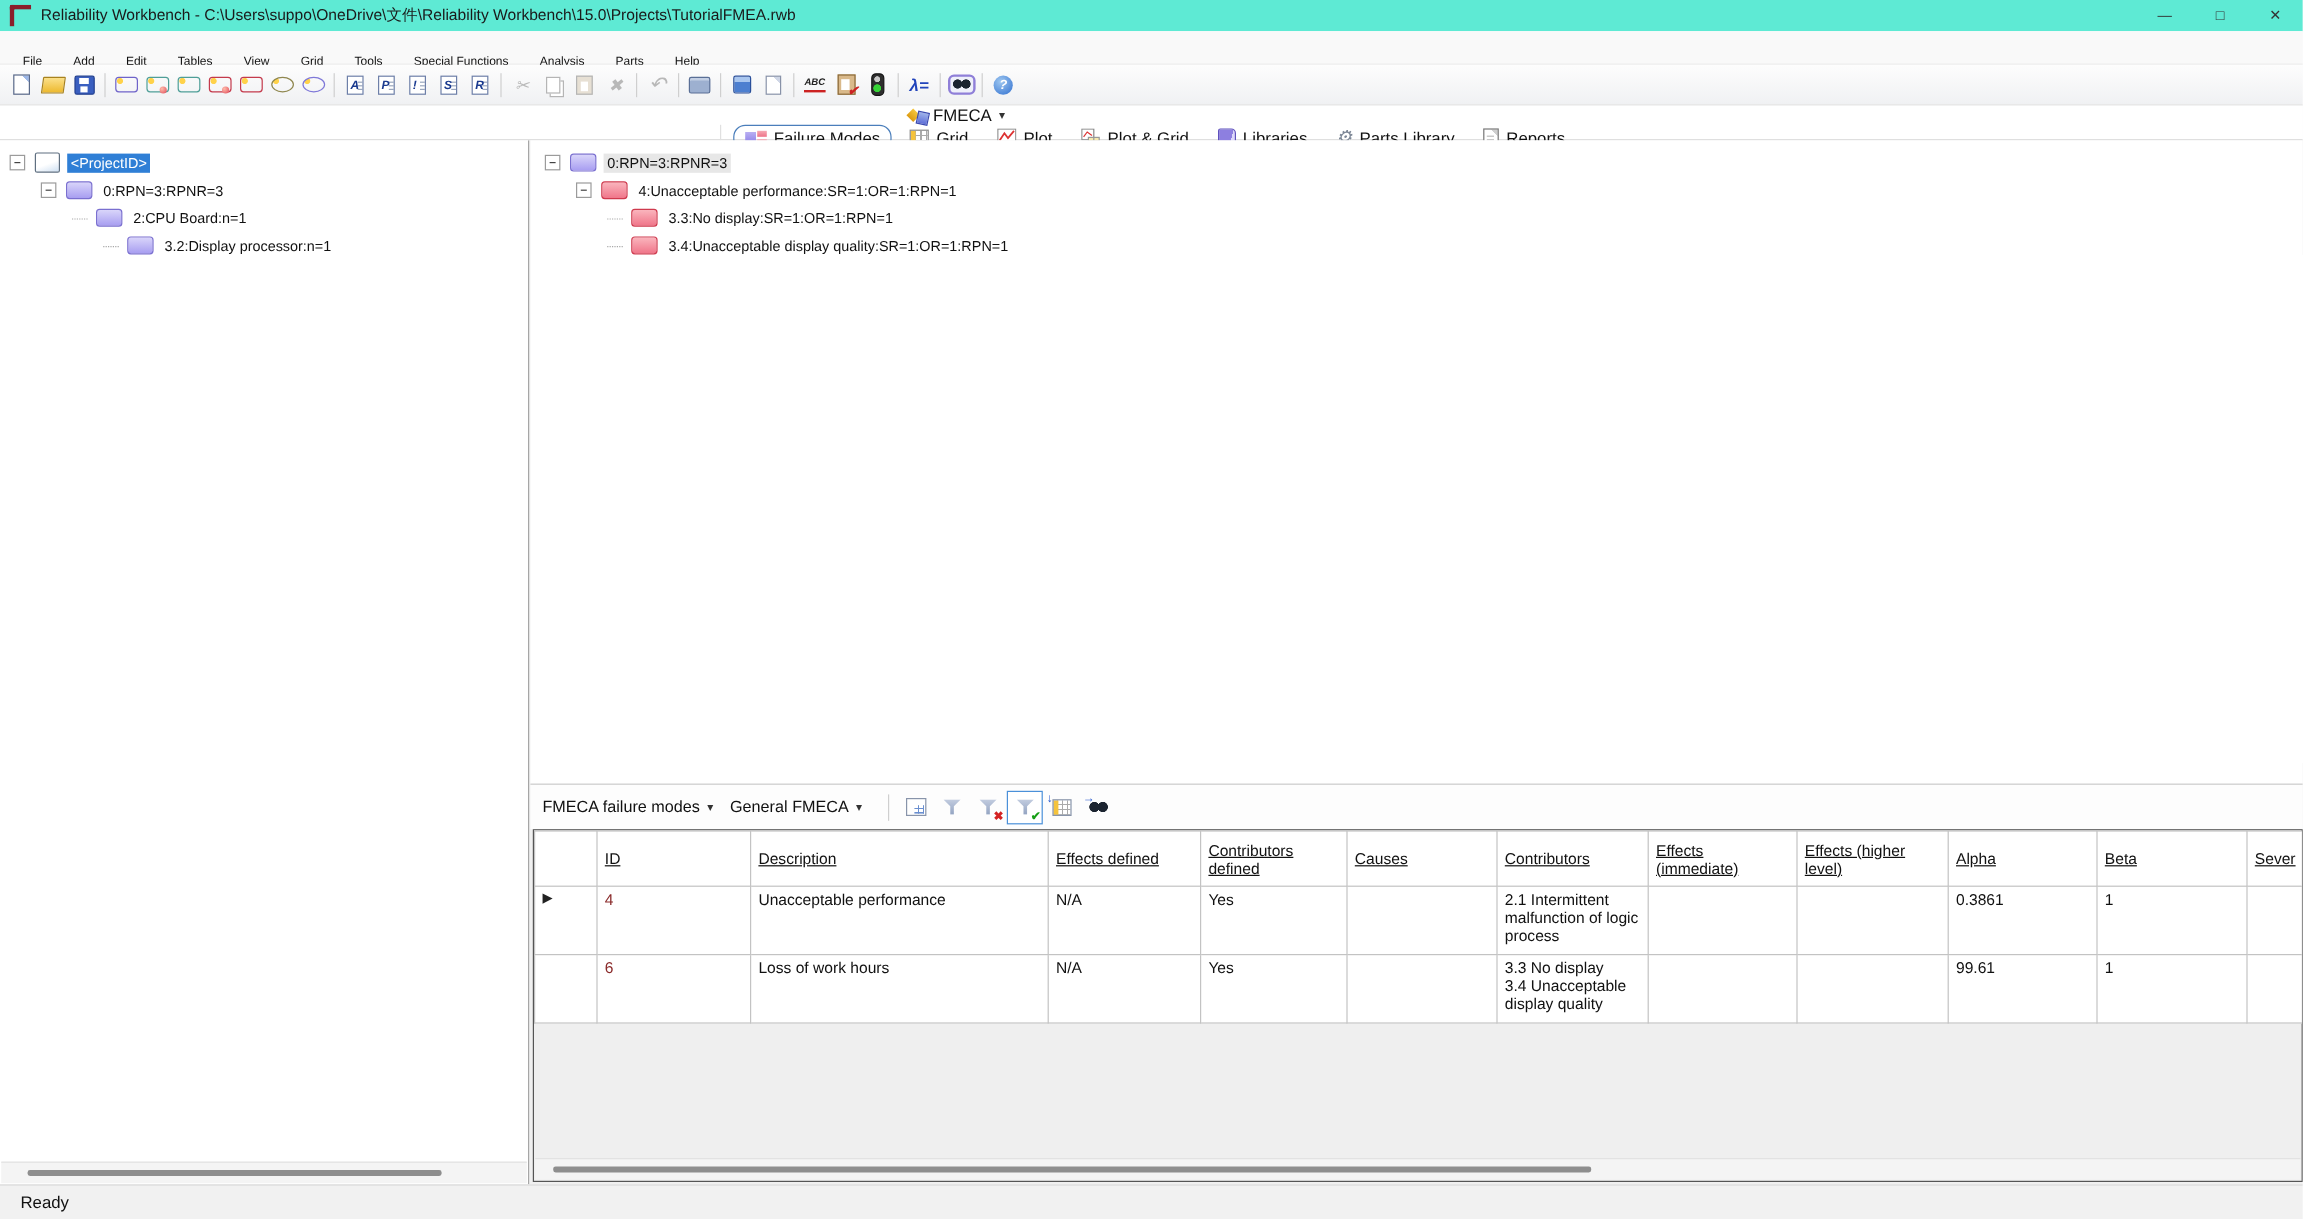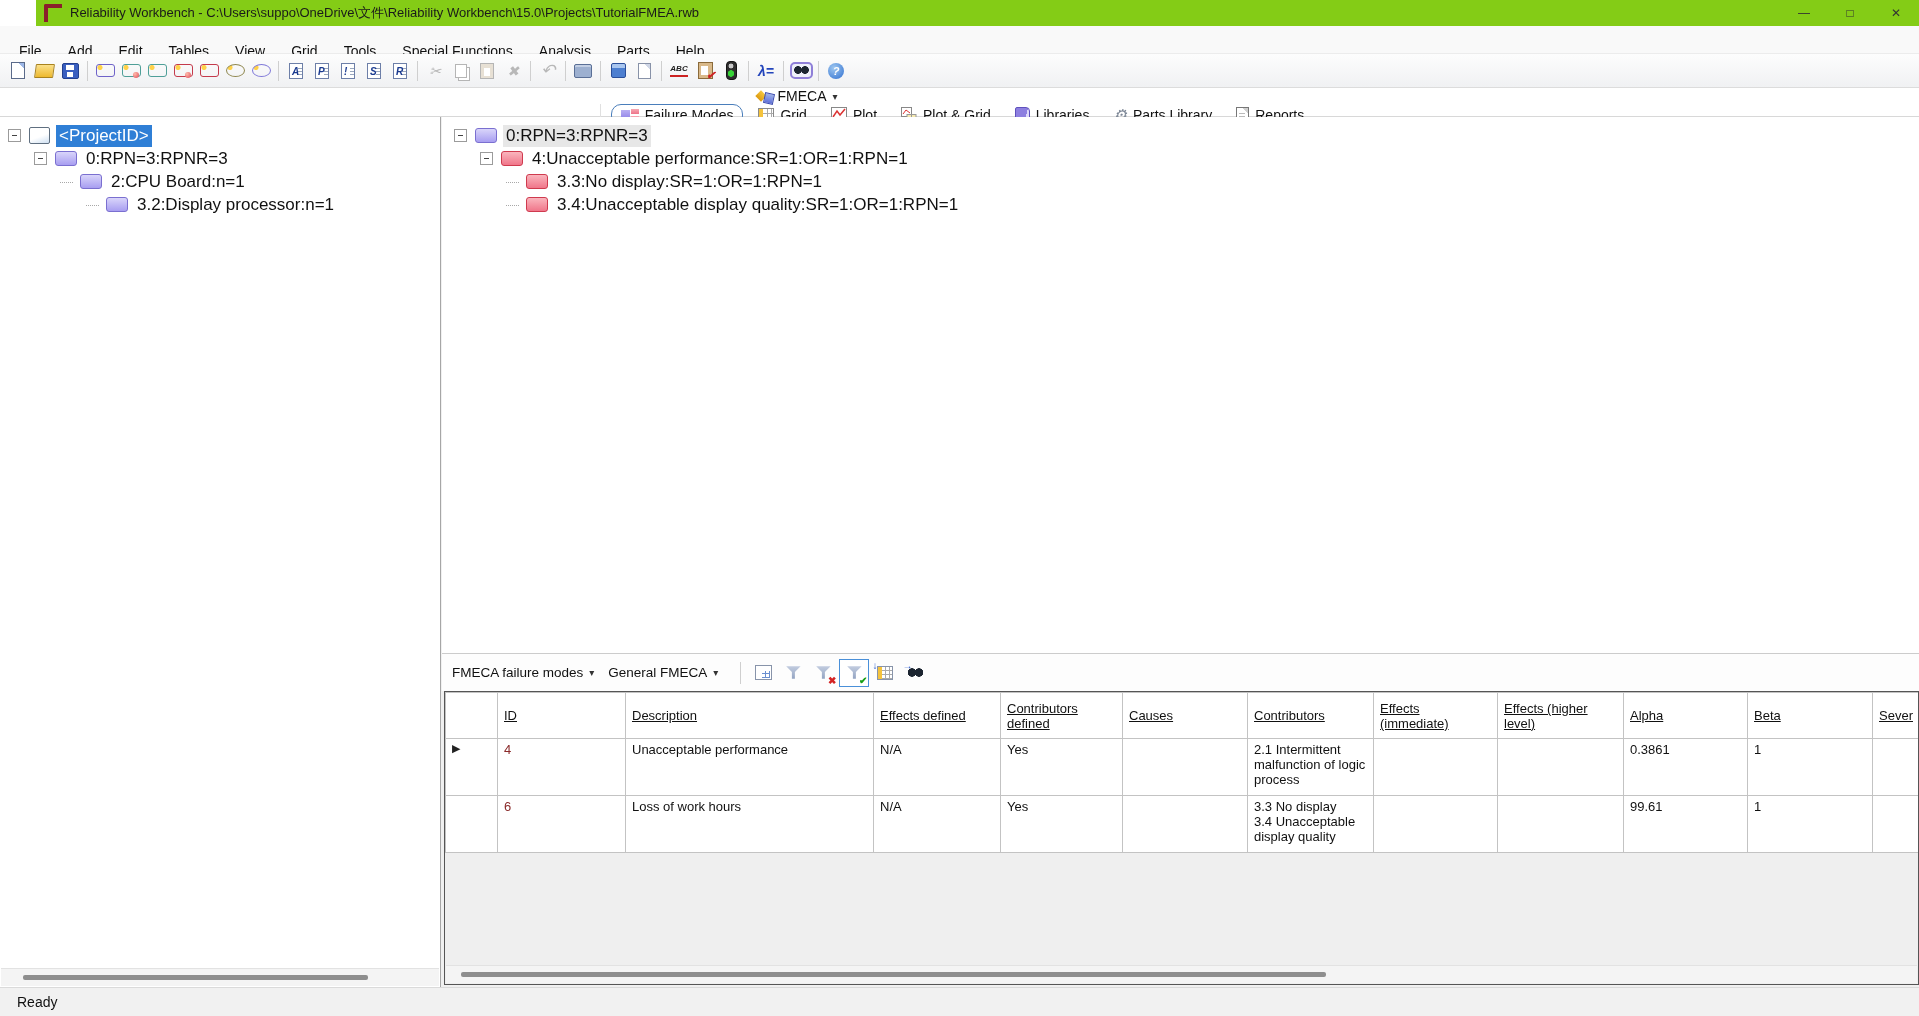--- a/index.html
+++ b/index.html
@@ -1,27 +1,27 @@
 <!DOCTYPE html>
 <html><head>
 <meta charset="utf-8">
 <style>
   html,body{margin:0;padding:0;}
   body{width:1919px;height:1016px;position:relative;overflow:hidden;background:#fff;
        font-family:"Liberation Sans",sans-serif;color:#111;-webkit-font-smoothing:antialiased;}
   .abs{position:absolute;}
   
-  #titlebar{left:0;top:0;right:0;height:26px;background:#84cc16;display:flex;align-items:center;margin-left:36px;}
+  #titlebar{left:0;top:0;right:0;height:26px;background:#5eead4;display:flex;align-items:center;}
   .applogo{width:14px;height:14px;margin:0 8px 0 8px;border-left:4px solid #8a1f2b;border-top:4px solid #8a1f2b;border-radius:2px 0 0 0;flex:none;}
   .apptitle{font-size:13px;color:#1a1a1a;white-space:nowrap;}
   .wctl{margin-left:auto;display:flex;height:26px;}
   .wbtn{width:46px;height:26px;text-align:center;line-height:26px;font-size:12px;color:#333;}
   
   #menubar{left:0;top:26px;right:0;height:28px;background:#f9f9f9;display:flex;align-items:center;padding-left:6px;border-bottom:1px solid #ececec;box-sizing:border-box;}
-  .mitem{font-size:14px;padding:0 13px;line-height:27px;color:#111;margin-top:24px;}
+  .mitem{font-size:10px;padding:0 13px;line-height:27px;color:#111;margin-top:24px;}
   
   #toolbar{left:0;top:54px;right:0;height:34px;background:linear-gradient(#fdfdfd,#f0f1f3);display:flex;align-items:center;padding-left:5px;border-bottom:1px solid #dcdcdc;box-sizing:border-box;}
   .tbi{width:26px;height:26px;display:flex;align-items:center;justify-content:center;flex:none;}
   .tbsep{width:1px;height:20px;background:#cfcfcf;margin:0 4px;flex:none;}
   .ic-new{width:12px;height:15px;border:1px solid #5a6a8a;background:linear-gradient(225deg,#9db8e8 0 4px,#fff 4px);}
   .ic-open{width:17px;height:12px;background:linear-gradient(#fbe08a,#edb92e);border:1px solid #a8821e;transform:skewX(-8deg);border-radius:1px;}
   .ic-save{width:15px;height:14px;border:1px solid #23408f;border-radius:2px;background:linear-gradient(#fff,#fff) 3px 1px/8px 5px no-repeat,linear-gradient(#fff,#fff) 4px 8px/6px 5px no-repeat,#3a5fc0;}
   .blk{width:17px;height:11px;border-radius:3px;border:1px solid;}
   .blk.star{background-image:radial-gradient(circle at 3px 2.5px,#ffd24a 2.2px,rgba(0,0,0,0) 2.9px)!important;}
   .b-purp{border-color:#6f63c9;background:linear-gradient(#cdc6f6,#9e92ea);}
@@ -59,21 +59,21 @@
   .ic-fm{width:18px;height:12px;background:linear-gradient(#b9aff2,#8f82e8) 0 1px/9px 9px no-repeat,linear-gradient(#f6a9b4,#ee7388) 10px 0/8px 5px no-repeat,linear-gradient(#f6a9b4,#ee7388) 10px 7px/8px 5px no-repeat;}
   .ic-grid{width:14px;height:12px;border:1px solid #8a8a8a;background:linear-gradient(#f5c33c,#f5c33c) 0 0/4px 12px no-repeat,repeating-linear-gradient(to right,rgba(0,0,0,0) 0 3.5px,#aaa 3.5px 4.5px),repeating-linear-gradient(to bottom,rgba(0,0,0,0) 0 3.5px,#aaa 3.5px 4.5px),#fff;}
   .ic-lib{width:13px;height:14px;background:linear-gradient(105deg,#8d7fe0 72%,#ddd8fa 72%);border:1px solid #5f51bd;border-radius:2px 4px 4px 2px;}
   .gear{font-size:15px;color:#7d8796;line-height:14px;}
   .ic-rep{width:11px;height:14px;border:1px solid #777;background:linear-gradient(225deg,#cfcfcf 0 4px,rgba(0,0,0,0) 4px),linear-gradient(#bbb,#bbb) 2px 5px/6px 1px no-repeat,linear-gradient(#bbb,#bbb) 2px 8px/6px 1px no-repeat,#fff;}
   
   #main{left:0;top:117px;right:0;bottom:29px;background:#f0f0f0;}
   #leftpanel{left:0;top:0;width:441px;bottom:0;background:#fff;border-right:1px solid #a6a6a6;box-sizing:border-box;overflow:hidden;}
   #righttop{left:442px;right:0;top:0;height:536px;background:#fff;overflow:hidden;}
   .tree{padding-top:7px;}
-  .ti{display:flex;align-items:center;height:23px;font-size:17px;white-space:nowrap;}
+  .ti{display:flex;align-items:center;height:23px;font-size:12px;white-space:nowrap;}
   .exp{width:11px;height:11px;border:1px solid #9b9b9b;background:linear-gradient(#444,#444) center/5px 1px no-repeat,#fff;margin-right:8px;flex:none;box-sizing:content-box;}
   .dash{width:13px;height:1px;border-bottom:1px dotted #a8a8a8;margin-right:7px;flex:none;}
   .ni{width:20px;height:13px;border-radius:3px;border:1px solid;margin-right:6px;flex:none;}
   .ni.proj{width:19px;height:15px;border-color:#5f6f80;border-radius:2px;background:linear-gradient(160deg,#fff 55%,#cfe0f2);}
   .ni.purp{border-color:#7a6fd0;background:linear-gradient(#d9d5fa,#a89ef1);}
   .ni.red{border-color:#cf3a4e;background:linear-gradient(#fab5bd,#f0768a);}
   .tl{padding:1px 3px;}
   .tl.sel{background:#2f7fd6;color:#fff;}
   .tl.hl{background:#e7e7e7;}
   

